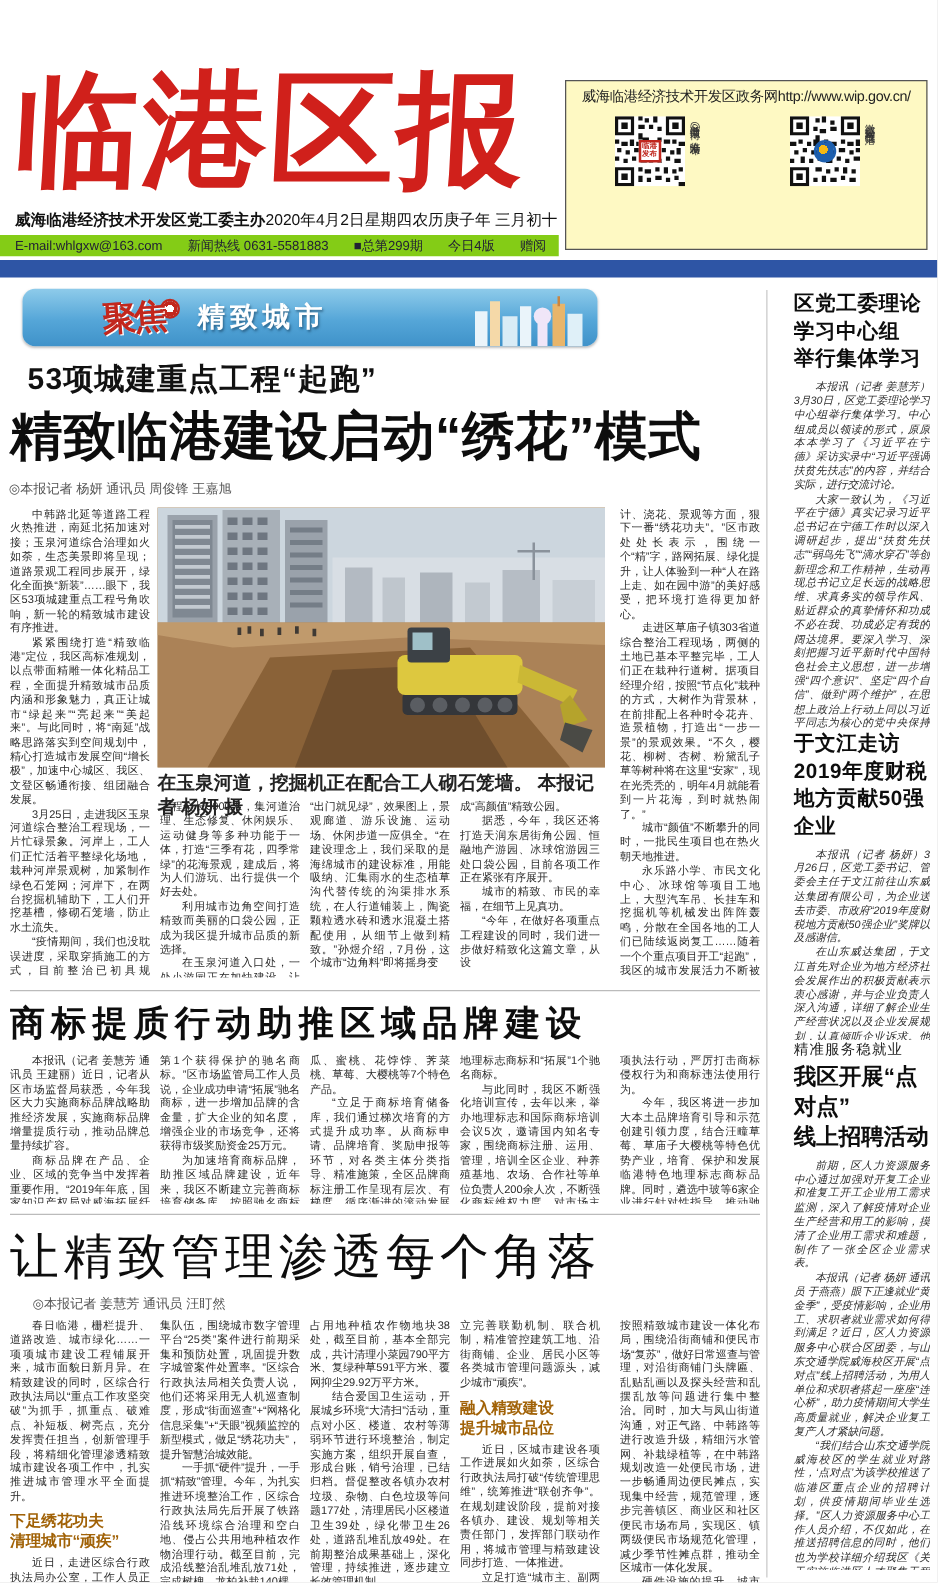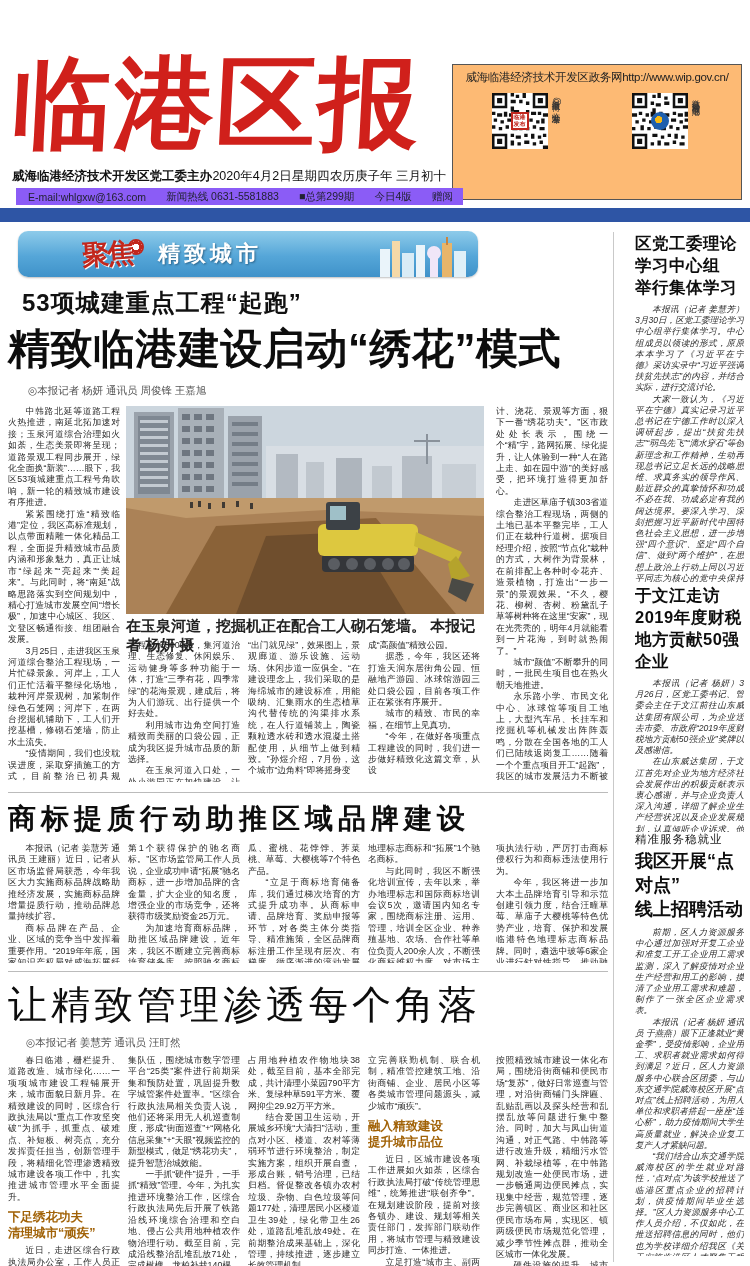--- a/index.html
+++ b/index.html
@@ -10,21 +10,21 @@
     font-family:"Liberation Sans","DejaVu Sans",sans-serif;
   }
   
   .masthead-title{
     position:absolute; left:12px; top:44px; width:430px; height:128px;
     font-family:"DejaVu Serif",serif; font-weight:bold; font-size:100px; line-height:118px;
     color:#d0201b; letter-spacing:2px; transform:skewX(-3deg); white-space:nowrap;
   }
   .gov-box{
     position:absolute; left:452px; top:64px; width:290px; height:136px;
-    border:1px solid #555; background:#fdba74; padding:5px 4px 4px 4px;
+    border:1px solid #555; background:#fef9c3; padding:5px 4px 4px 4px;
   }
   .gov-site{ font-size:11.5px; color:#222; text-align:center; white-space:nowrap; letter-spacing:-0.3px; }
   .qr-row{ display:flex; justify-content:space-around; margin-top:8px; }
   .qr-group{ display:flex; align-items:flex-start; }
   .qr-box{ position:relative; width:56px; height:56px; }
   .qr-box svg{ width:56px; height:56px; display:block; }
   .qr-badge{
     position:absolute; left:19px; top:19px; width:18px; height:18px;
     background:#fff; border:2px solid #c0271e; color:#c0271e; font-size:6px; line-height:7px;
     display:flex; align-items:center; justify-content:center; text-align:center; font-weight:bold;
@@ -34,22 +34,22 @@
   .qr-vlabel{
     writing-mode:vertical-rl; font-size:8.5px; color:#333; margin-left:3px; height:80px;
     letter-spacing:1px;
   }
   .dateline{
     position:absolute; left:12px; top:168px; width:434px; display:flex;
     justify-content:space-between; align-items:baseline; font-size:12.5px; color:#111;
   }
   .dateline .org{ font-weight:bold; }
   .infobar{
-    position:absolute; left:16px; top:188px; width:447px; height:17px;
-    background:#8b5cf6; display:flex; align-items:center; justify-content:space-between;
+    position:absolute; left:0; top:188px; width:447px; height:17px;
+    background:#84cc16; display:flex; align-items:center; justify-content:space-between;
     padding:0 10px 0 12px; font-size:10.5px; color:#223;
   }
   .blueband{ position:absolute; left:0; top:208px; width:750px; height:14px; background:#2e55a5; }
 
   
   .content{ position:absolute; left:0; top:226px; width:750px; height:1040px; }
   .vrule{ position:absolute; left:613px; top:6px; bottom:4px; border-left:1px solid #c9c9c9; }
   .main{ position:absolute; left:0; top:0; width:612px; height:1040px; }
 
   .banner{
@@ -69,21 +69,21 @@
     border:2px solid #c2271d;
   }
   .banner .btitle{
     font-weight:bold; font-size:22px; color:#fff; letter-spacing:4px;
     text-shadow:1px 1px 2px rgba(20,60,90,.6); margin-left:8px;
   }
   .banner svg.city{ position:absolute; right:6px; bottom:0; }
 
   .kicker{ margin:10px 0 0 22px; font-size:24px; font-weight:bold; color:#111; letter-spacing:1px; }
   .headline{ margin:2px 0 0 8px; font-size:42px; font-weight:bold; color:#0d0d0d; letter-spacing:0.5px; white-space:nowrap; }
-  .byline{ margin:7px 0 0 28px; font-size:10.5px; color:#555; }
+  .byline{ margin:7px 0 0 7px; font-size:10.5px; color:#555; }
 
   .lead-body{ position:relative; height:376px; margin:8px 0 0 8px; width:600px; }
   .col{ position:absolute; top:0; bottom:0; width:112px; overflow:hidden; }
   .col.c1{ left:0; } .col.c2{ left:120px; } .col.c3{ left:240px; }
   .col.c4{ left:360px; } .col.c5{ left:488px; width:112px; }
   .lead-body .c2,.lead-body .c3,.lead-body .c4{ padding-top:234px; }
   .col p{ font-size:8.8px; line-height:11.4px; text-align:justify; text-indent:2em; color:#2a2a2a; }
   .col p.cont{ text-indent:0; }
   .col h5{ font-size:12.5px; line-height:16px; margin:6px 0 4px 0; color:#a16207; white-space:pre-line; text-align:left; }
   .photo{ position:absolute; left:118px; top:0; width:358px; height:208px; background:#b08b5e; }

